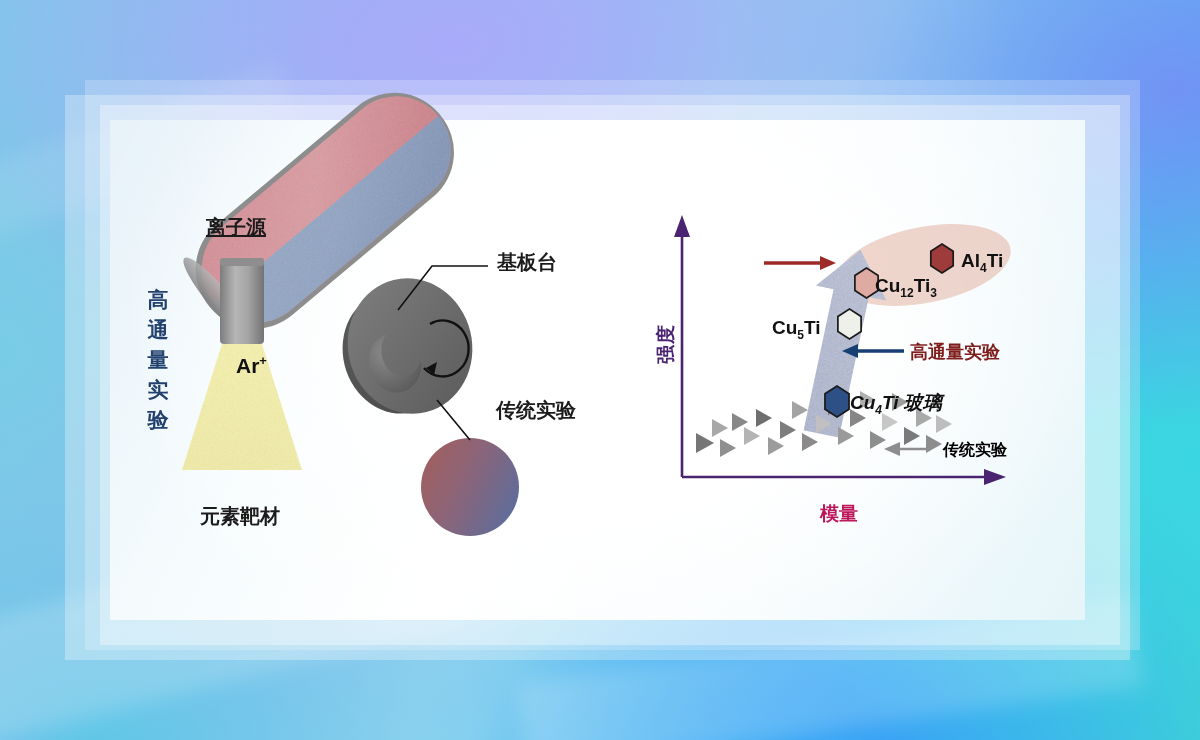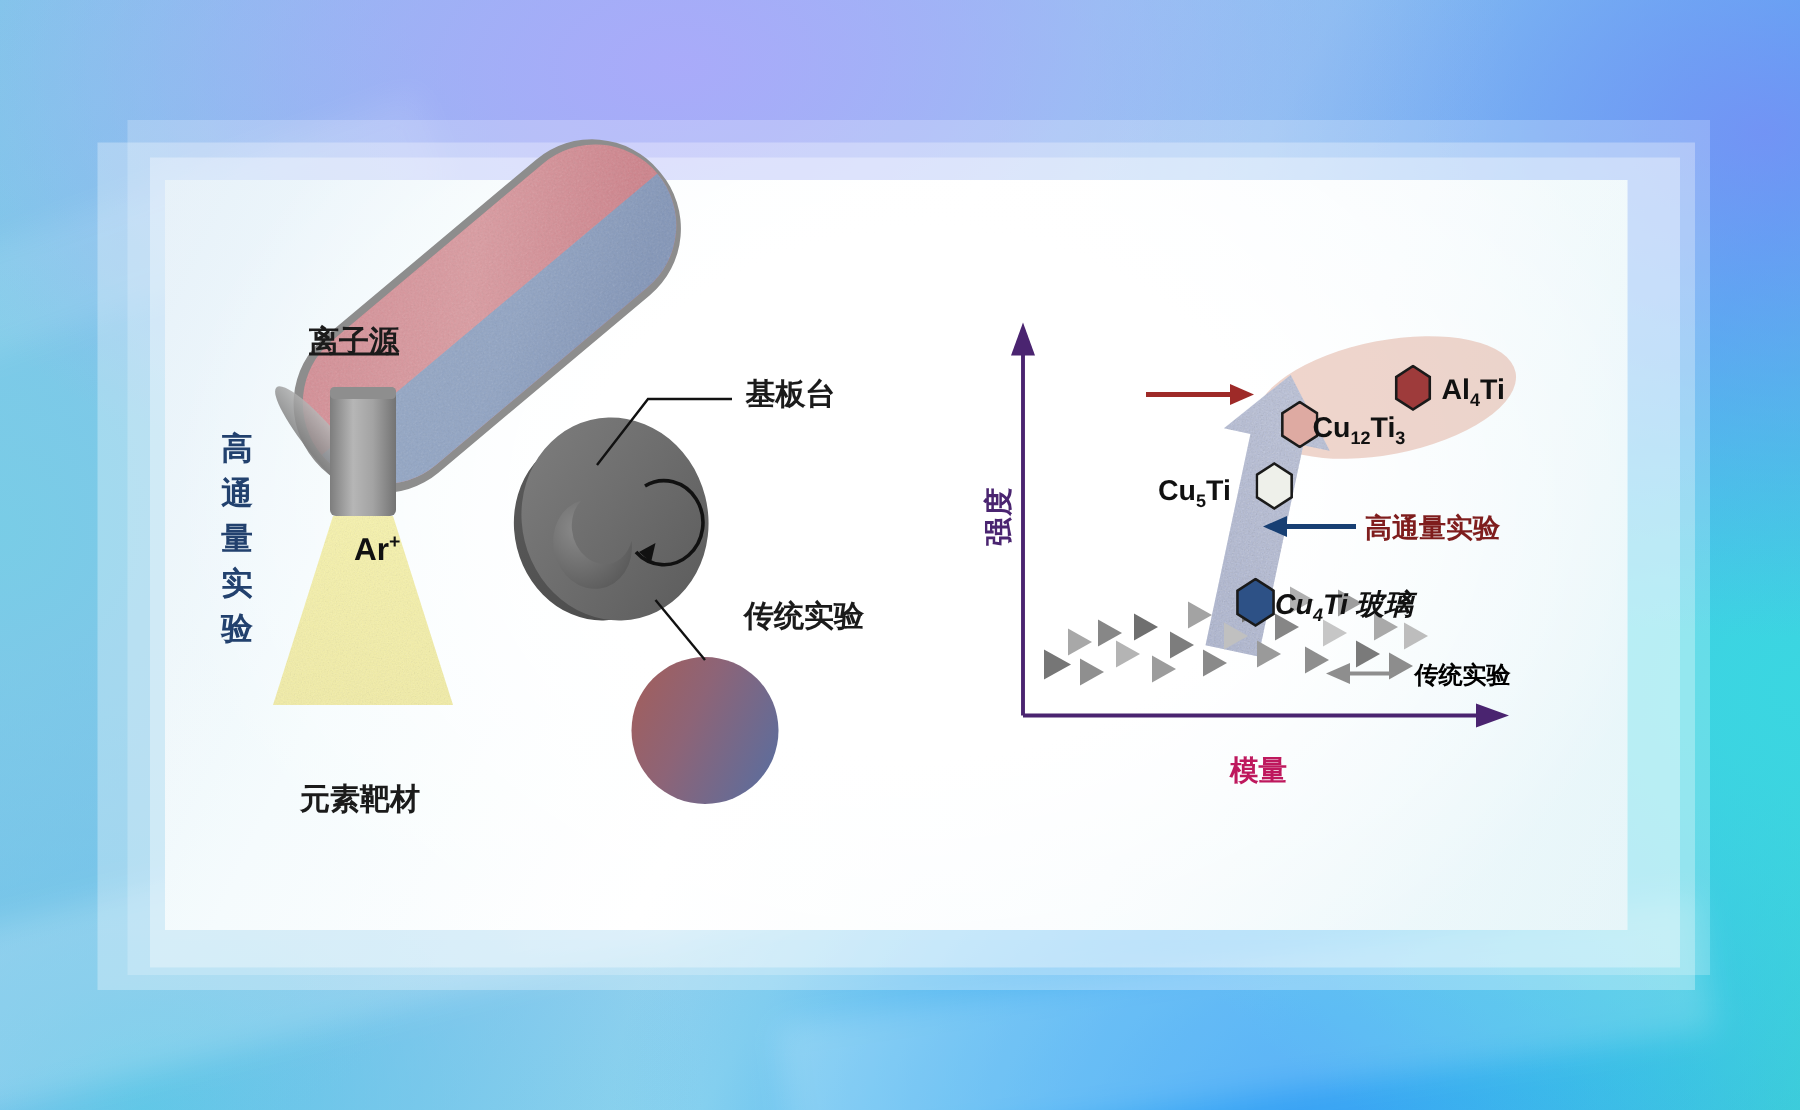--- a/index.html
+++ b/index.html
@@ -42,21 +42,21 @@
   
   .vlabel{
     position:absolute;left:140px;top:285px;width:36px;
     color:#22416e;font-size:21px;line-height:30px;font-weight:700;
     text-align:center;letter-spacing:0;
   }
   .vlabel span{display:block;}
 
   .lbl{position:absolute;color:#1b1b1b;font-size:20px;font-weight:700;white-space:nowrap;}
   .lbl-ion{left:206px;top:214px;text-decoration:underline;}
-  .lbl-target{left:200px;top:519px;}
+  .lbl-target{left:200px;top:503px;}
   .lbl-stage{left:497px;top:249px;}
   .lbl-film{left:496px;top:397px;}
 
   .ar{position:absolute;left:236px;top:320px;font-size:21px;font-weight:700;color:#111;margin-top:33px;}
   .ar sup{font-size:13px;}
 
   
   .chart{position:absolute;left:660px;top:205px;width:370px;height:320px;}
   .ax-y-lab{position:absolute;left:-14px;top:126px;color:#4a2470;font-size:19px;font-weight:700;
     transform:rotate(-90deg);transform-origin:center;letter-spacing:1px;white-space:nowrap;}

